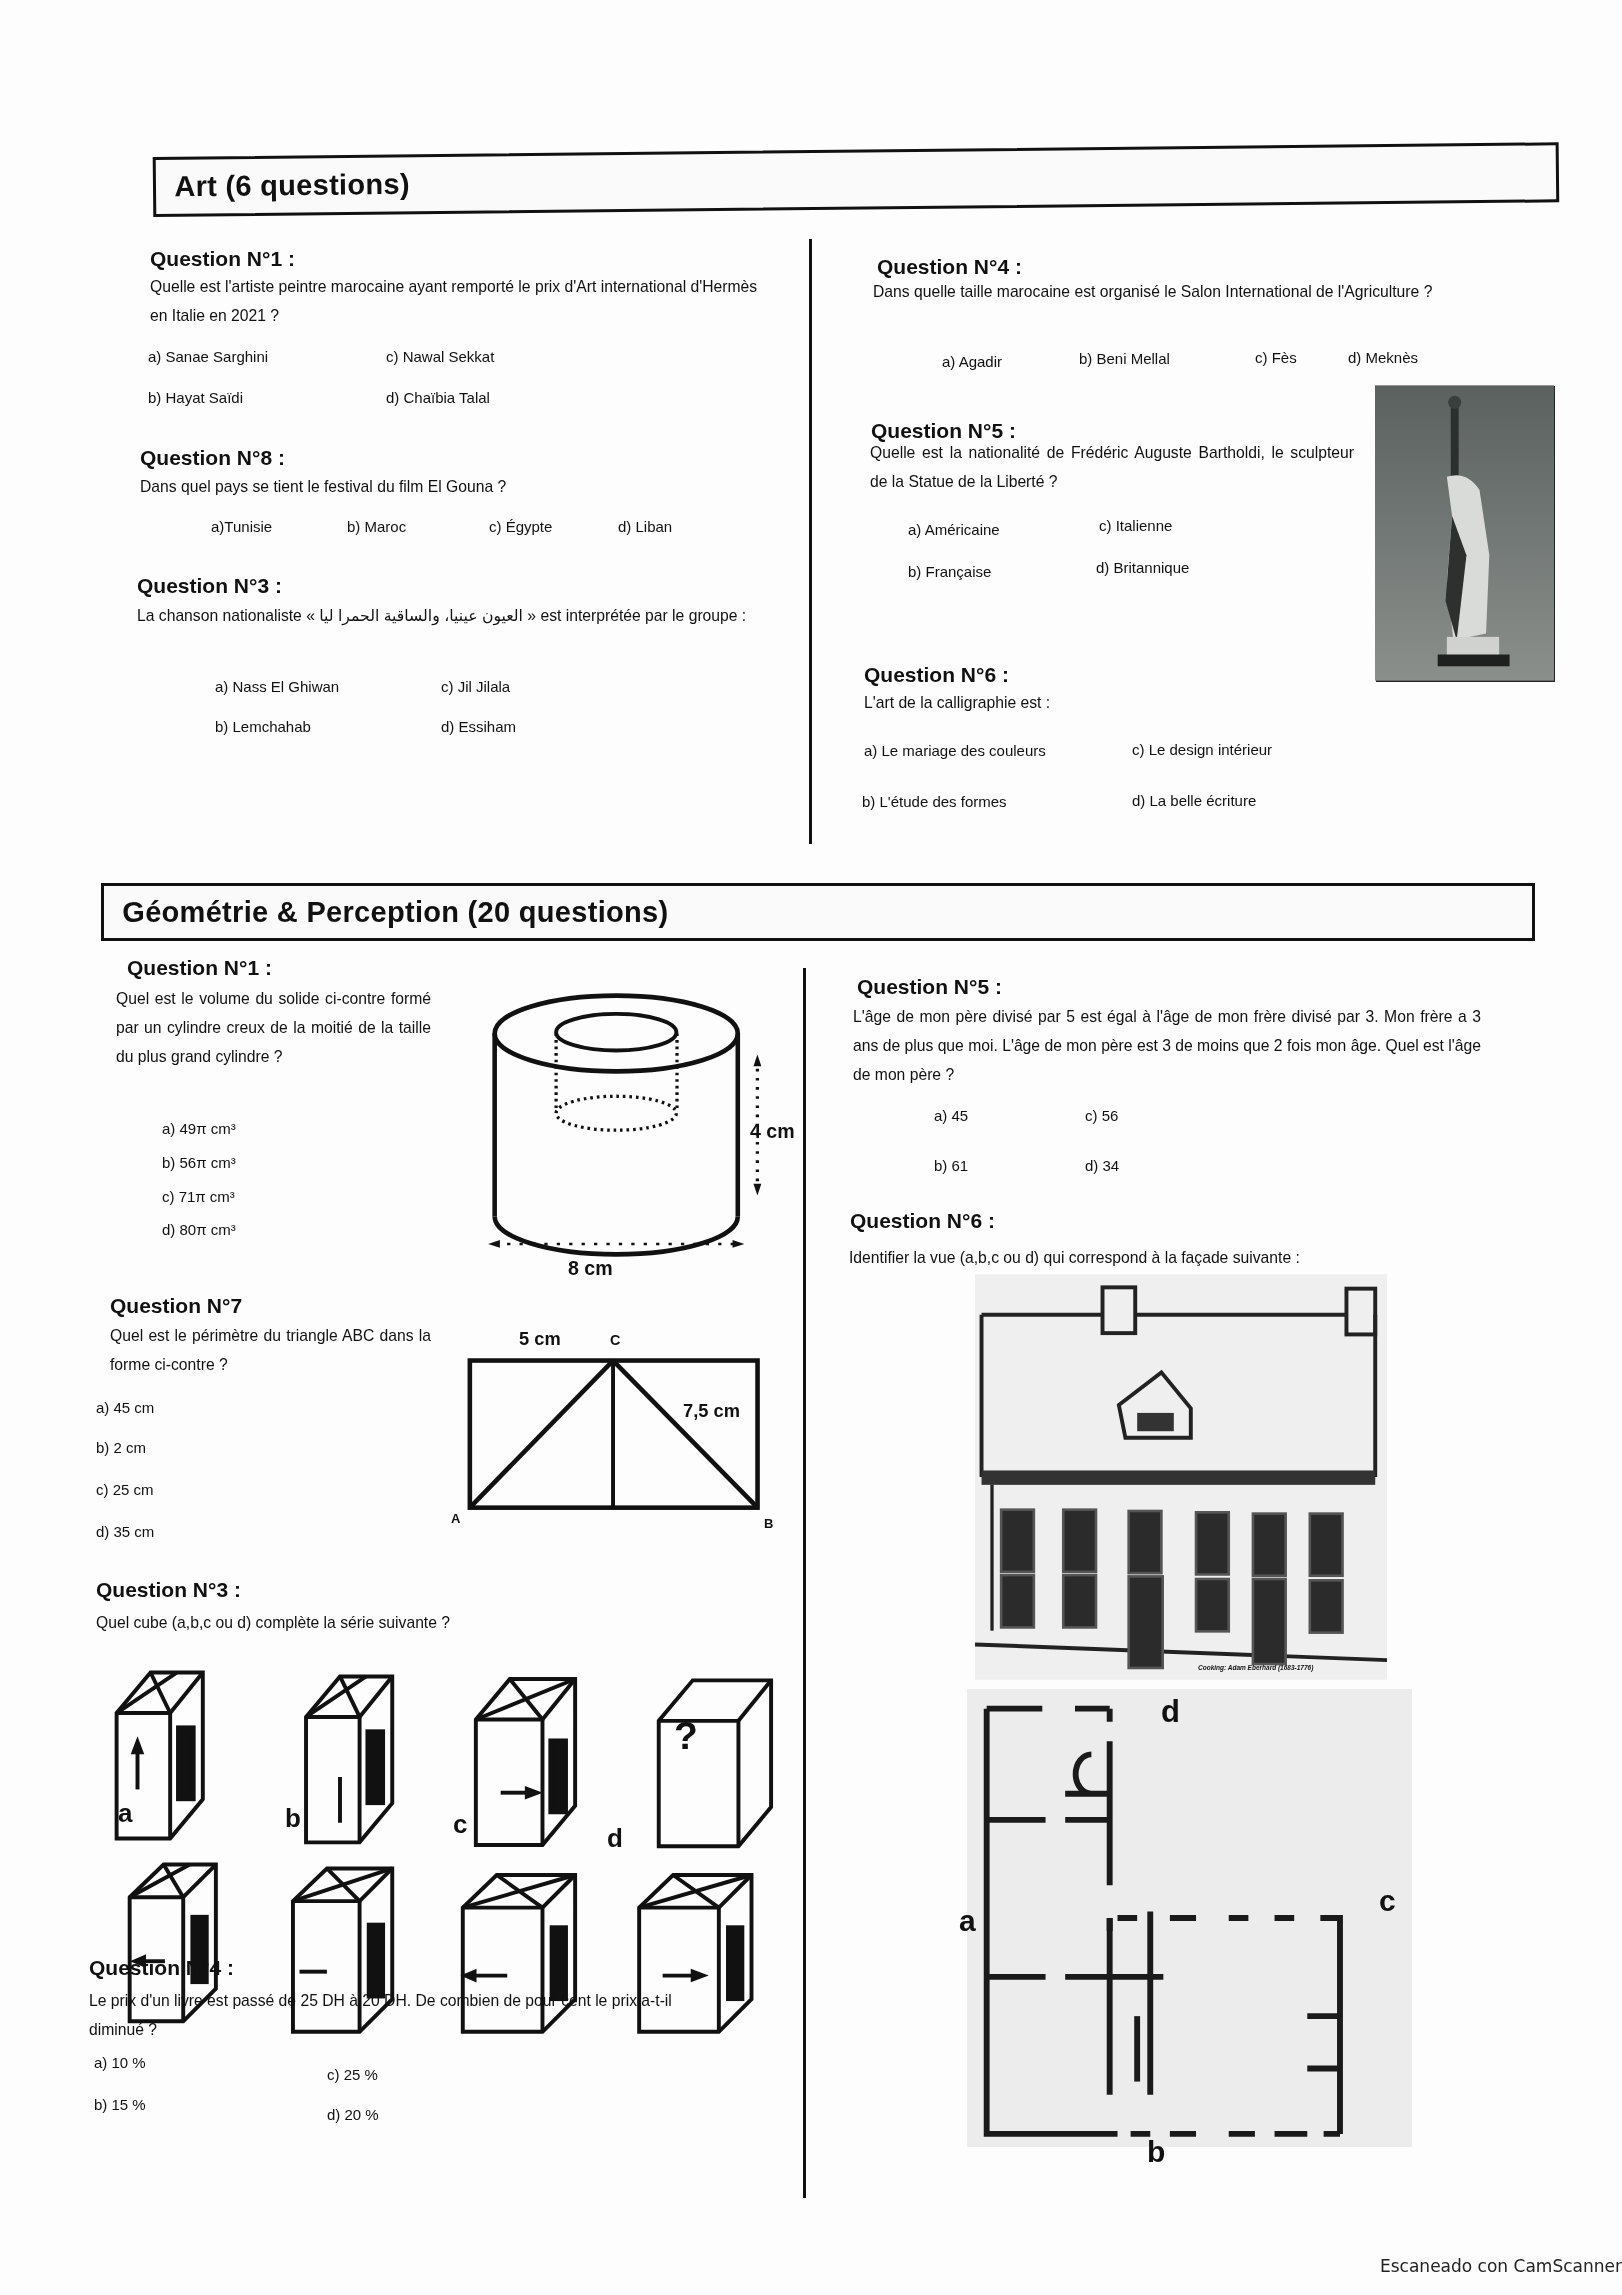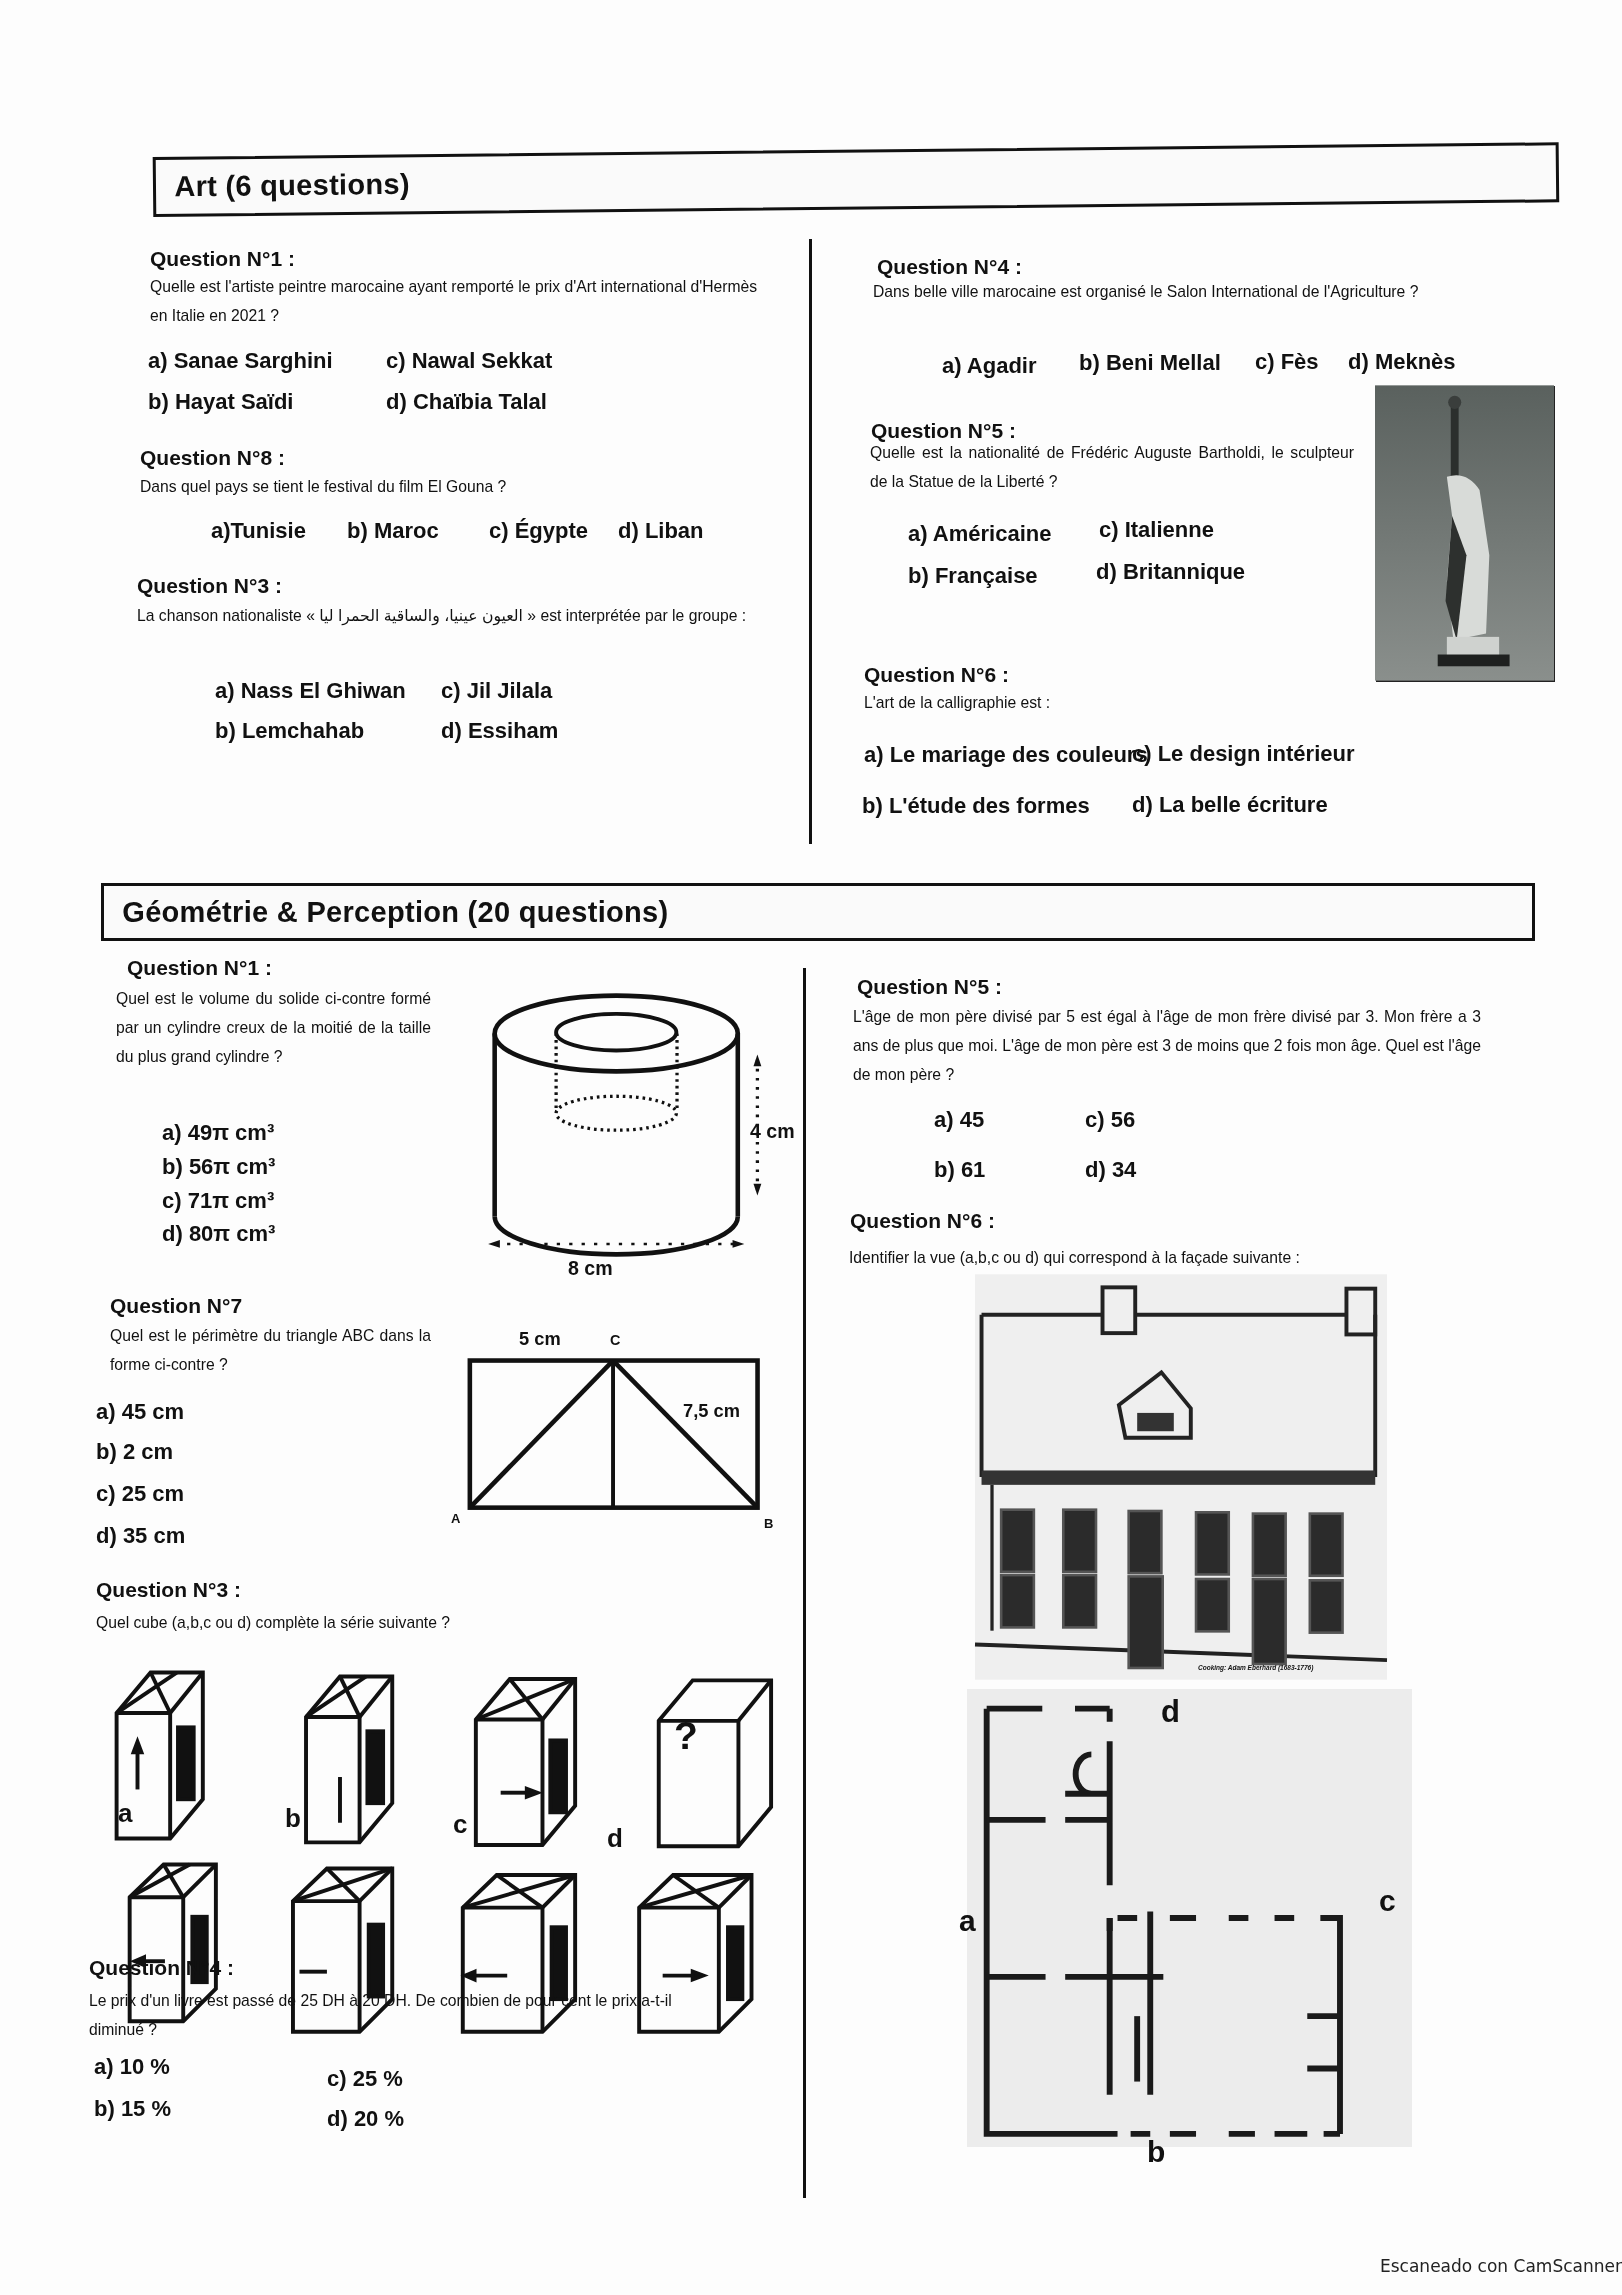--- a/index.html
+++ b/index.html
@@ -5,21 +5,21 @@
   html,body{margin:0;padding:0;}
   body{width:1622px;height:2295px;background:#fdfdfd;position:relative;overflow:hidden;
        font-family:"Liberation Sans","DejaVu Sans",sans-serif;color:#111;}
   .abs{position:absolute;}
   .sec-header{position:absolute;border:3.9px solid #111;background:#fafafa;box-sizing:border-box;}
   .sec-header span{position:absolute;left:18.3px;top:50%;transform:translateY(-50%);font-weight:bold;font-size:29px;letter-spacing:0.3px;}
   .vline{position:absolute;width:3.3px;background:#111;}
   .q-title{position:absolute;font-weight:bold;font-size:21px;}
   .q-text{position:absolute;font-weight:normal;font-size:15.7px;line-height:29px;}
   .q-text.justify{text-align:justify;}
-  .opt{position:absolute;font-weight:bold;font-size:22px;white-space:nowrap;}
+  .opt{position:absolute;font-weight:normal;font-size:15px;white-space:nowrap;}
   .fig-label{position:absolute;font-weight:bold;font-size:19.6px;}
   .footer{position:absolute;font-size:17px;color:#222;font-family:"DejaVu Sans",sans-serif;}
   svg{position:absolute;overflow:visible;}
   .statue{position:absolute;background:#5d6360;border:2.6px solid #222;box-sizing:border-box;}
 </style>
 </head>
 <body>
 
 <div class="sec-header" style="left:153px;top:157px;width:1406px;height:60px;transform:rotate(-0.6deg);transform-origin:left center;">
   <span>Art (6 questions)</span>
@@ -42,21 +42,21 @@
 <div class="opt" style="left:618px;top:518px;">d) Liban</div>
 
 <div class="q-title" style="left:137px;top:574px;">Question N°3 :</div>
 <div class="q-text" style="left:137px;top:601px;width:648px;">La chanson nationaliste « العيون عينيا، والساقية الحمرا ليا » est interprétée par le groupe :</div>
 <div class="opt" style="left:215px;top:678px;">a) Nass El Ghiwan</div>
 <div class="opt" style="left:441px;top:678px;">c) Jil Jilala</div>
 <div class="opt" style="left:215px;top:718px;">b) Lemchahab</div>
 <div class="opt" style="left:441px;top:718px;">d) Essiham</div>
 
 <div class="q-title" style="left:877px;top:255px;">Question N°4 :</div>
-<div class="q-text" style="left:873px;top:277px;width:654px;">Dans belle ville marocaine est organisé le Salon International de l'Agriculture ?</div>
+<div class="q-text" style="left:873px;top:277px;width:654px;">Dans quelle taille marocaine est organisé le Salon International de l'Agriculture ?</div>
 <div class="opt" style="left:942px;top:353px;">a) Agadir</div>
 <div class="opt" style="left:1079px;top:350px;">b) Beni Mellal</div>
 <div class="opt" style="left:1255px;top:349px;">c) Fès</div>
 <div class="opt" style="left:1348px;top:349px;">d) Meknès</div>
 
 <div class="q-title" style="left:871px;top:419px;">Question N°5 :</div>
 <div class="q-text justify" style="left:870px;top:438px;width:484px;">Quelle est la nationalité de Frédéric Auguste Bartholdi, le sculpteur de la Statue de la Liberté ?</div>
 <div class="opt" style="left:908px;top:521px;">a) Américaine</div>
 <div class="opt" style="left:1099px;top:517px;">c) Italienne</div>
 <div class="opt" style="left:908px;top:563px;">b) Française</div>

